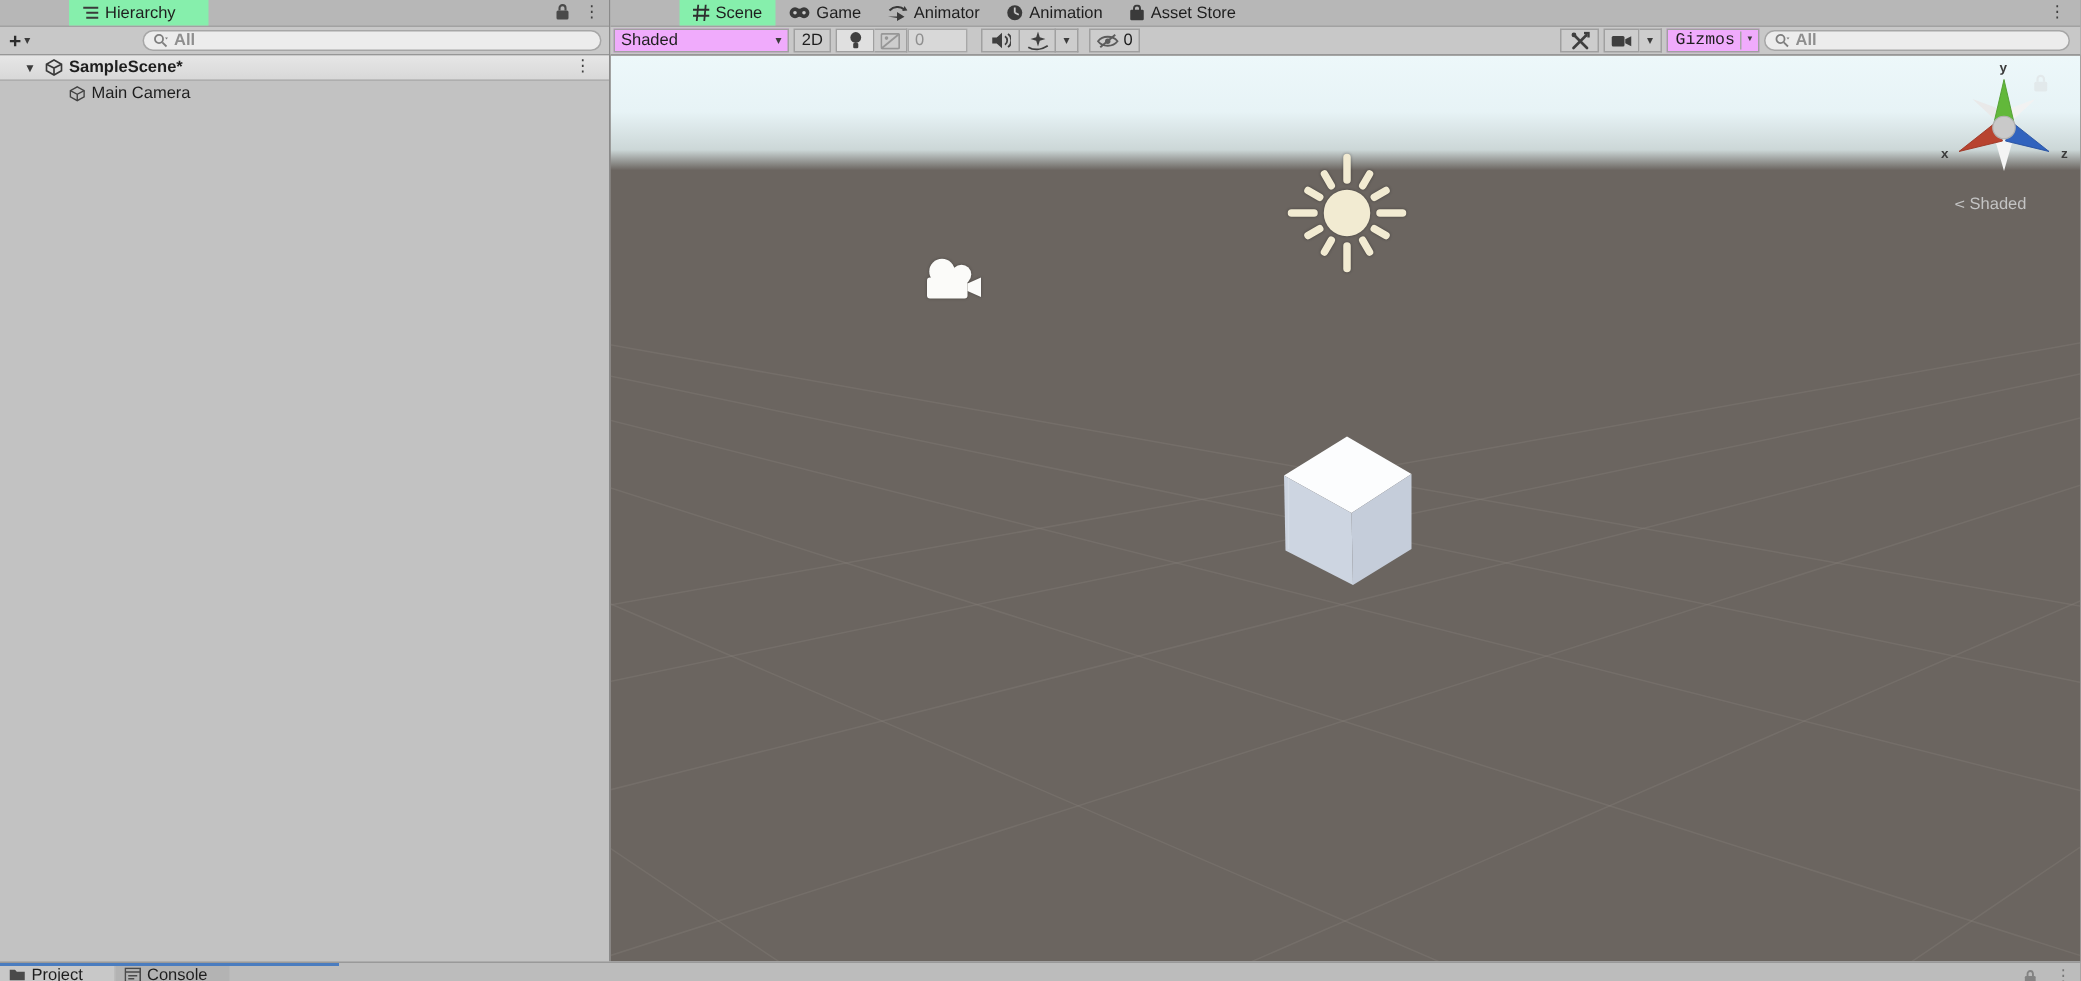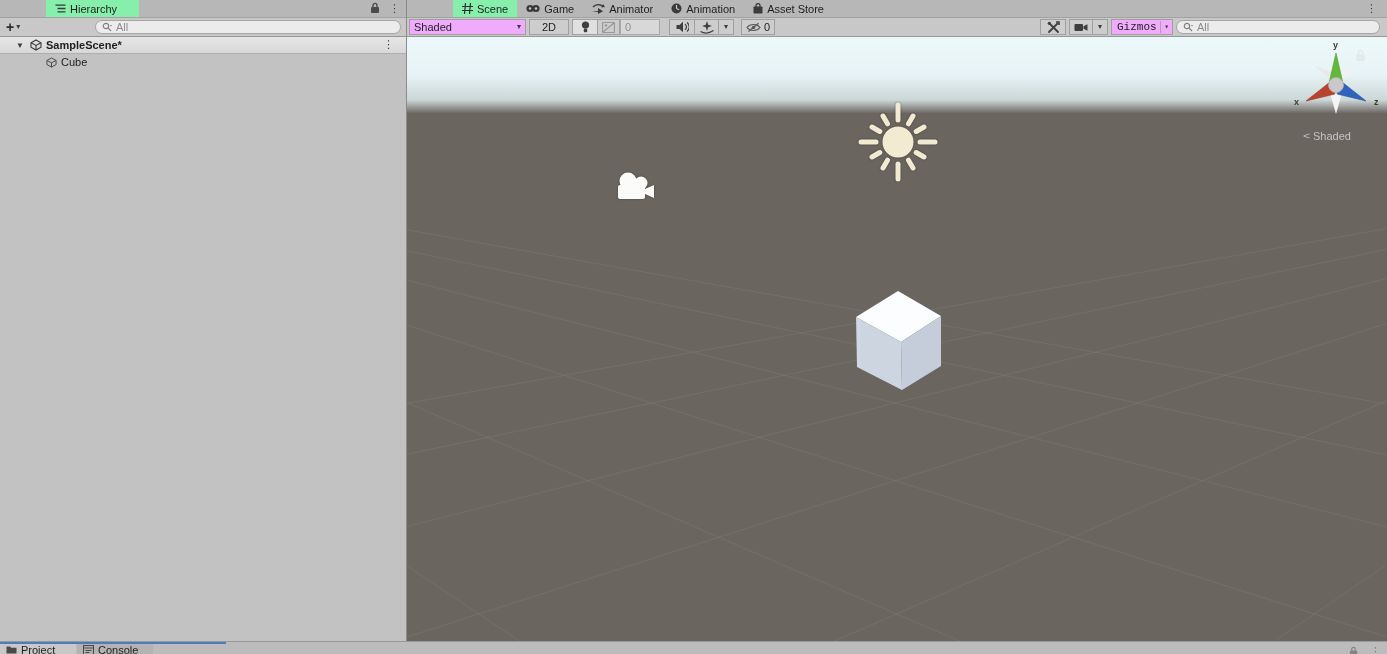--- a/index.html
+++ b/index.html
@@ -7,21 +7,21 @@
   body { font-family:"Liberation Sans", sans-serif; font-size:11px; color:#1e1e1e; background:#bebebe; }
   .app { position:relative; width:1387px; height:654px; background:#bebebe; }
 
   
   .tabbar { position:relative; height:18px; background:#b7b7b7; border-bottom:1px solid #a2a2a2; display:flex; align-items:stretch; }
   .tab { display:flex; align-items:center; gap:4px; padding:0 9px; color:#1e1e1e; white-space:nowrap; }
   .tab.active { background:#86efac;margin-left:46px; }
   .toolbar { position:relative; height:19px; background:#c8c8c8; border-bottom:1px solid #979797; display:flex; align-items:center; }
   .kebab { color:#3f3f3f; font-size:11px; line-height:1; letter-spacing:0; cursor:default; }
   .searchbox { display:flex; align-items:center; gap:3px; background:#ececec; border:1px solid #a6a6a6; border-radius:8px; height:14px; padding:0 6px; }
-  .searchbox .ph { color:#8e8e8e; }
+  .searchbox .ph { color:#8e8e8e;font-weight:bold; }
   .btn { display:flex; align-items:center; justify-content:center; background:#cdcdcd; border:1px solid #a0a0a0; height:16px; }
   .btn.lit { background:#e0e0e0; }
   svg { display:block; }
 
   
   .left-panel { position:absolute; left:0; top:0; width:406px; height:641px; background:#c2c2c2; }
   .left-panel .tab.active { min-width:93px; }
   .left-tab-icons { position:absolute; right:6px; top:2px; display:flex; align-items:center; gap:9px; }
   .hier-toolbar { padding:0 3px; }
   .plusbtn { display:flex; align-items:center; gap:2px; padding:0 3px; color:#2c2c2c; }
@@ -122,21 +122,21 @@
         <span class="kebab">⋮</span>
       </div>
 
       <div class="tree-item">
         <svg width="11" height="11" viewBox="0 0 12 12">
           <g stroke="#434343" stroke-width="1" fill="none">
             <path d="M6 1 L11 3.8 L11 8.2 L6 11 L1 8.2 L1 3.8 Z"></path>
             <path d="M1 3.8 L6 6.4 L11 3.8 M6 6.4 L6 11"></path>
           </g>
         </svg>
-        <span>Cube</span>
+        <span>Main Camera</span>
       </div>
     </div>
   </div>
 
   <div class="scene-panel">
     <div class="tabbar">
       <div class="tab active">
         <svg width="11" height="11" viewBox="0 0 11 11">
           <g stroke="#2e2e2e" stroke-width="1.2">
             <path d="M3.5 0 L2.5 11 M8.5 0 L7.5 11 M0 3.5 H11 M0 7.5 H11"></path>
@@ -177,21 +177,21 @@
         <span>Asset Store</span>
       </div>
       <span class="kebab">⋮</span>
     </div>
 
     <div class="toolbar scene-toolbar">
       <div class="dd drawmode">
         <span>Shaded</span>
         <span class="caret">▾</span>
       </div>
-      <div class="btn" style="width:40px">
+      <div class="btn" style="width:25px">
         <span>2D</span>
       </div>
       <div class="grp">
         <div class="btn lit" style="width:26px">
           <svg width="9" height="12" viewBox="0 0 9 12">
             <circle cx="4.5" cy="4" r="3.6" fill="#3f3f3f"></circle>
             <rect x="2.8" y="7.6" width="3.4" height="3.6" rx="0.8" fill="#3f3f3f"></rect>
           </svg>
         </div>
         <div class="btn" style="width:22px">

